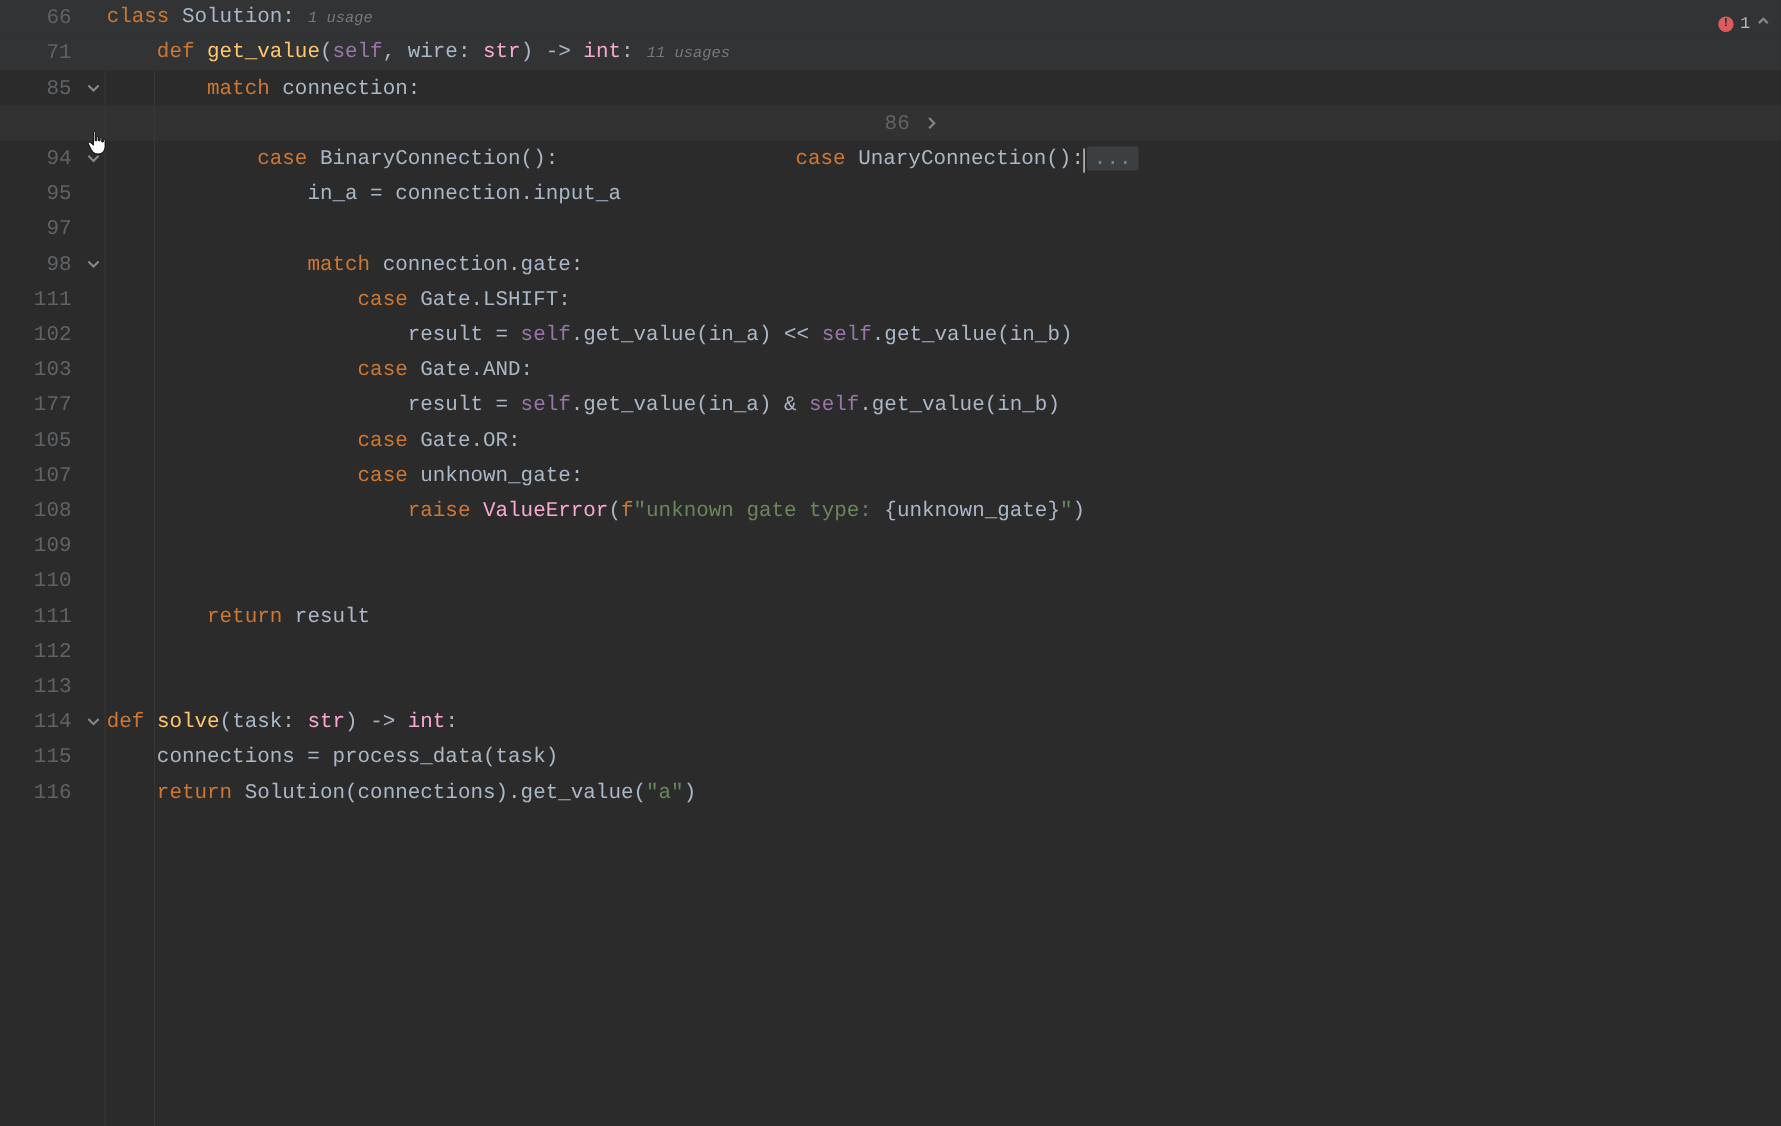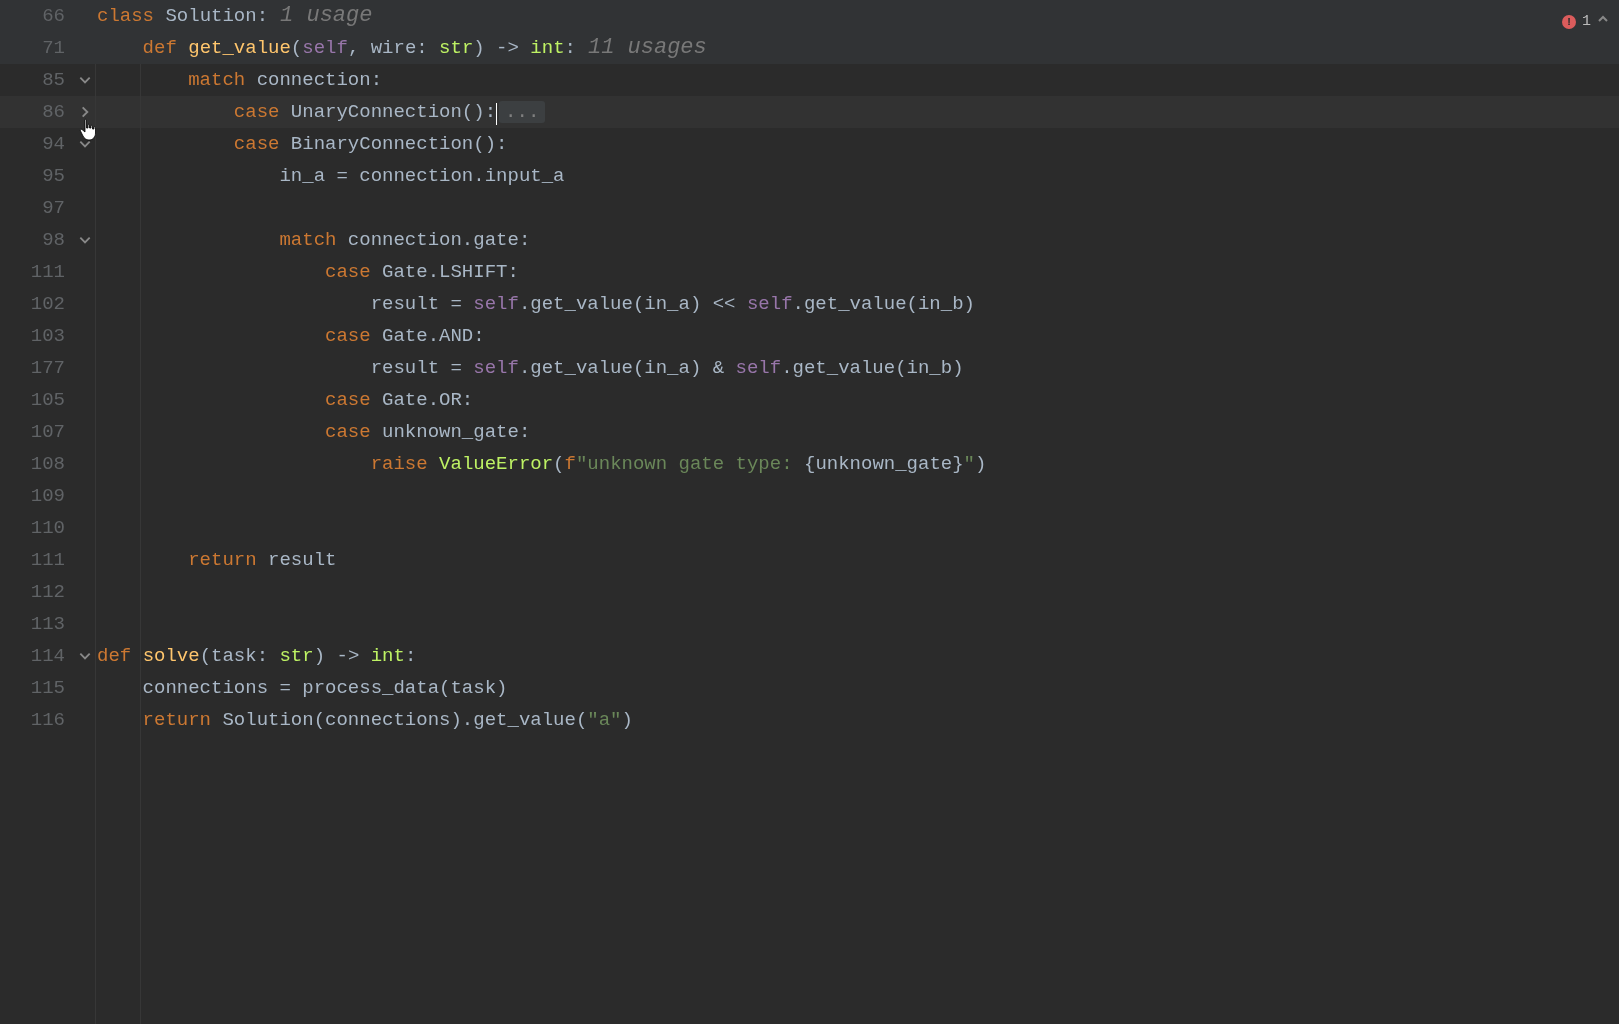--- a/index.html
+++ b/index.html
@@ -10,37 +10,37 @@
     line-height: 32px;
     color: #a9b7c6;
     overflow: hidden;
     width: 1619px;
     height: 1024px;
     position: relative;
   }
   .editor { width: 100%; height: 100%; display: flex; flex-direction: column; }
   .line { display: flex; flex-direction: row; height: 32px; align-items: center; }
   .line.sticky { background: #313335; }
-  .line.cursor-line { background: #323232; }
+  .line.cursor-line { background: #323232; flex-direction: column; }
   .gutter { width: 95px; display: flex; align-items: center; justify-content: flex-end; color: #606366; flex-shrink:0; }
   .line-number { width: 55px; text-align: right; padding-right: 10px; }
   .fold { width: 20px; display:flex; align-items:center; justify-content:center; cursor:pointer; color:#888; }
   .fold svg { width:14px; height:14px; }
   .code { white-space: pre; padding-left: 2px; }
 
   
   .k   { color: #cc7832; }        
   .fn  { color: #ffc66d; }        
   .cls { color: #a9b7c6; }        
-  .bi  { color: #bef264; }        
+  .bi  { color: #f9a8d4; }        
   .self{ color: #9876aa; }        
   .str { color: #6a8759; }        
   .fstrp{ color:#cc7832; }
   .p   { color:#a9b7c6; }
-  .inlay { color:#787878; font-style: italic; font-size:22px; padding-left:12px; }
+  .inlay { color:#787878; font-style: italic; font-size:14px; padding-left:12px; }
   .fold-placeholder { background:#3c3f41; color:#808080; padding:0 6px; border-radius:3px; margin-left:2px; }
   .caret { display:inline-block; width:1px; height:22px; background:#fff; vertical-align:middle; margin:0 0 -4px 0; }
   .vline { position:absolute; top:64px; bottom:0; width:1px; background:#373737; }
 
   .problems {
     position:absolute; top:6px; right:10px; display:flex; align-items:center; gap:6px;
     color:#bbb; font-size:15px;
   }
   .err-icon { width:14px; height:14px; background:#db5c5c; border-radius:50%; display:flex; align-items:center; justify-content:center; color:#2b2b2b; font-weight:bold; font-size:11px; }
   .up-icon svg { width:12px; height:12px; stroke:#888; }

